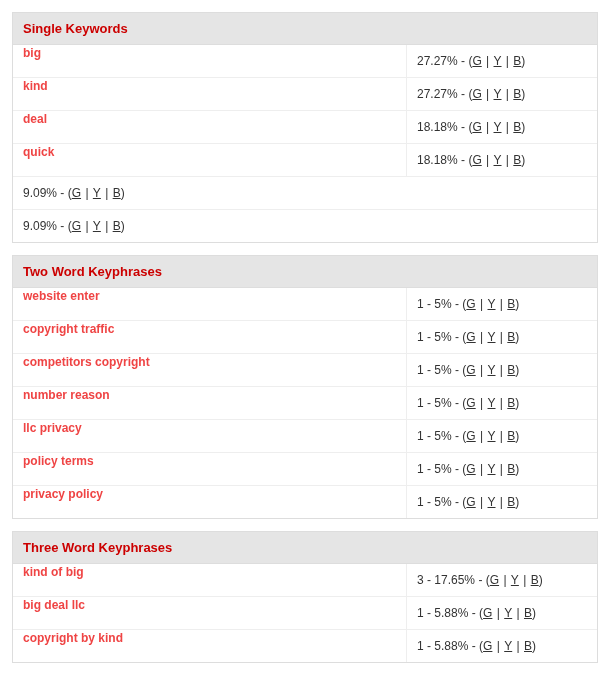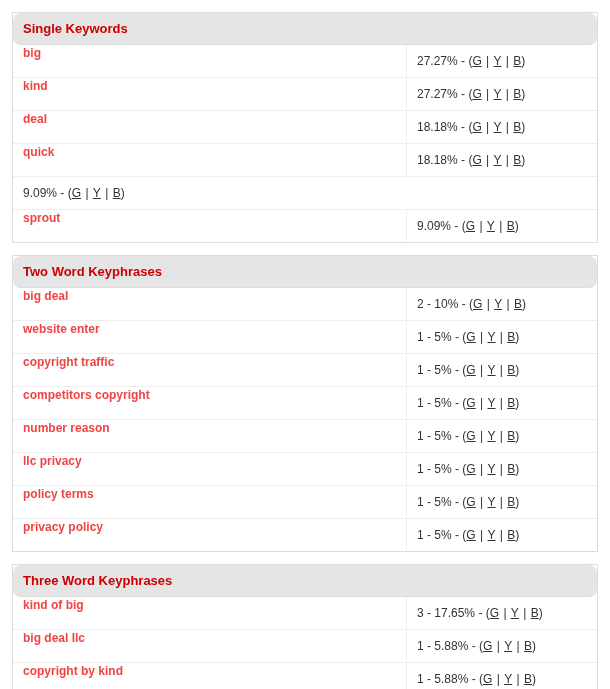--- a/index.html
+++ b/index.html
@@ -18,21 +18,20 @@
       margin-bottom: 12px;
       border: 1px solid #ddd;
     }
     .section-header {
       background: #e5e5e5;
       padding: 8px 10px;
       font-weight: bold;
       color: #c00;
       font-size: 13px;
       border-bottom: 1px solid #ddd;
-      border-radius: 8px;
     }
     .row {
       display: flex;
       border-bottom: 1px solid #eee;
     }
     .row:last-child {
       border-bottom: none;
     }
     .cell-keyword {
       flex: 1;
@@ -73,30 +72,25 @@
         <div class="cell-stats"><span>18.18%</span><span> - </span><span>(</span><a href="#">G</a><span class="sep"> | </span><a href="#">Y</a><span class="sep"> | </span><a href="#">B</a><span>)</span></div>
       </div>
       <div class="row">
         <div class="cell-keyword">quick</div>
         <div class="cell-stats"><span>18.18%</span><span> - </span><span>(</span><a href="#">G</a><span class="sep"> | </span><a href="#">Y</a><span class="sep"> | </span><a href="#">B</a><span>)</span></div>
       </div>
       <div class="row">
         <div class="cell-stats"><span>9.09%</span><span> - </span><span>(</span><a href="#">G</a><span class="sep"> | </span><a href="#">Y</a><span class="sep"> | </span><a href="#">B</a><span>)</span></div>
       </div>
       <div class="row">
-        <div class="cell-keyword">sprout</div>
         <div class="cell-stats"><span>9.09%</span><span> - </span><span>(</span><a href="#">G</a><span class="sep"> | </span><a href="#">Y</a><span class="sep"> | </span><a href="#">B</a><span>)</span></div>
       </div>
     </div>
     <div class="section">
       <div class="section-header">Two Word Keyphrases</div>
-      <div class="row">
-        <div class="cell-keyword">big deal</div>
-        <div class="cell-stats"><span>2 - 10%</span><span> - </span><span>(</span><a href="#">G</a><span class="sep"> | </span><a href="#">Y</a><span class="sep"> | </span><a href="#">B</a><span>)</span></div>
-      </div>
       <div class="row">
         <div class="cell-keyword">website enter</div>
         <div class="cell-stats"><span>1 - 5%</span><span> - </span><span>(</span><a href="#">G</a><span class="sep"> | </span><a href="#">Y</a><span class="sep"> | </span><a href="#">B</a><span>)</span></div>
       </div>
       <div class="row">
         <div class="cell-keyword">copyright traffic</div>
         <div class="cell-stats"><span>1 - 5%</span><span> - </span><span>(</span><a href="#">G</a><span class="sep"> | </span><a href="#">Y</a><span class="sep"> | </span><a href="#">B</a><span>)</span></div>
       </div>
       <div class="row">
         <div class="cell-keyword">competitors copyright</div>

